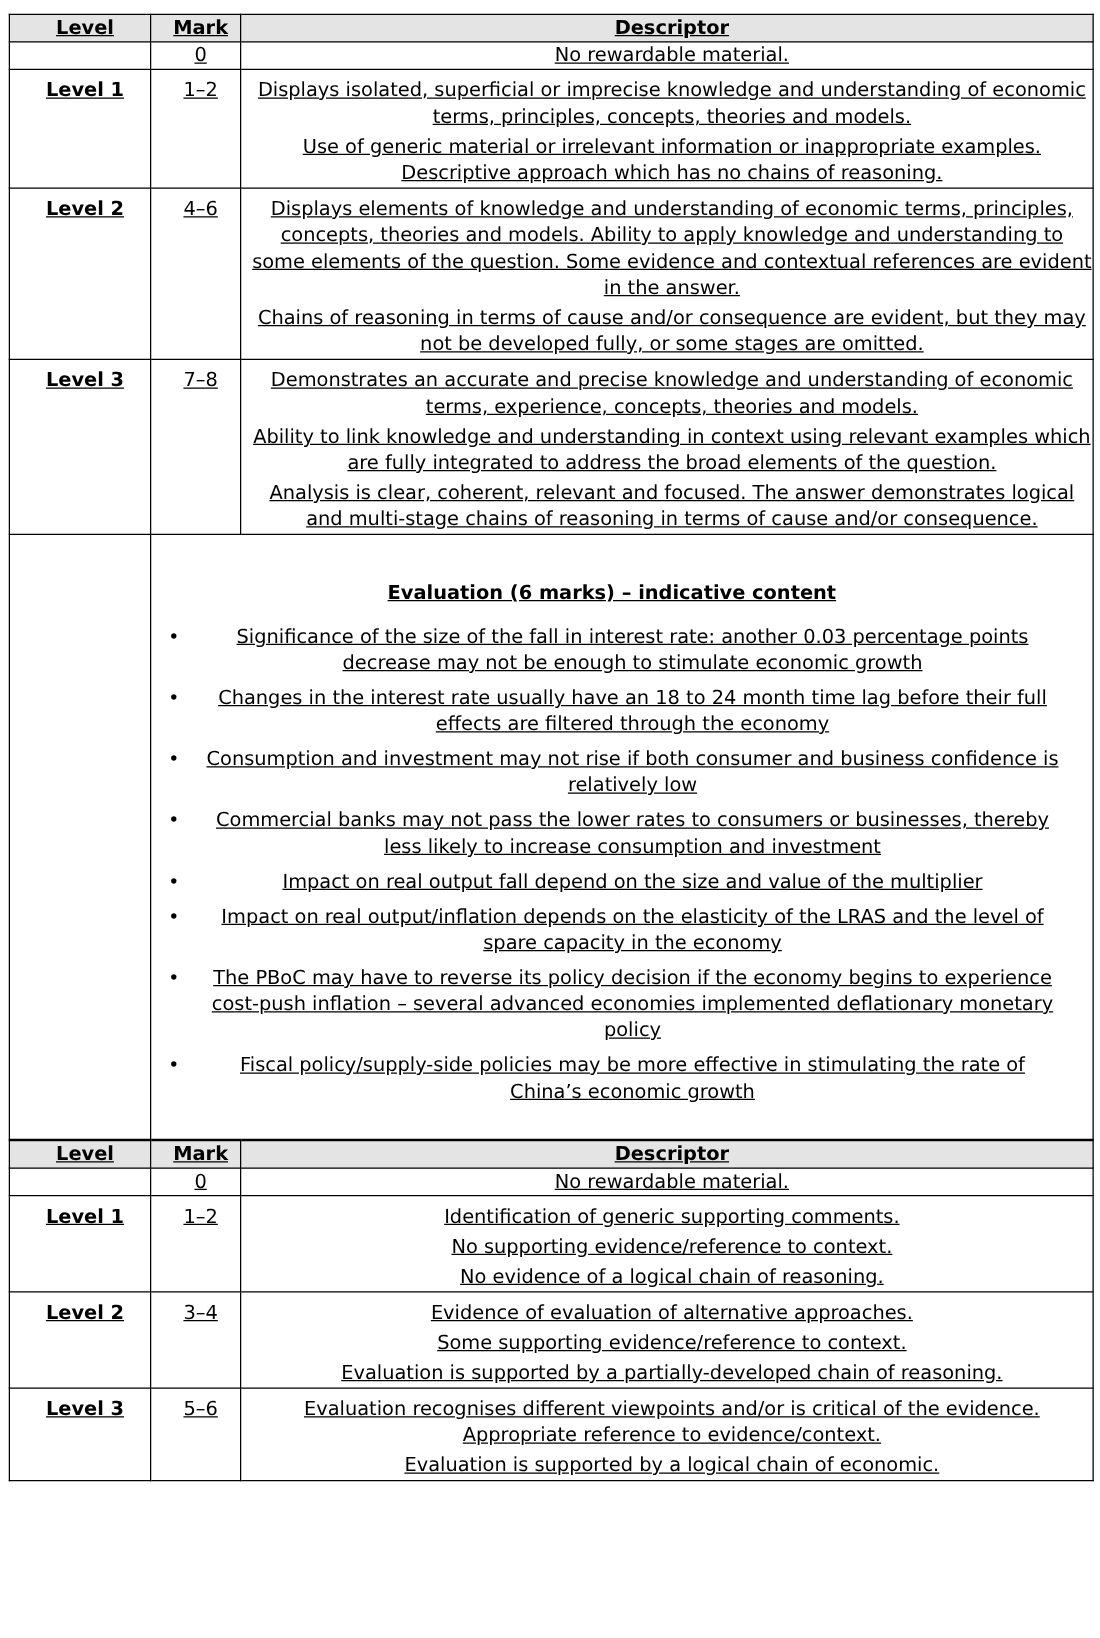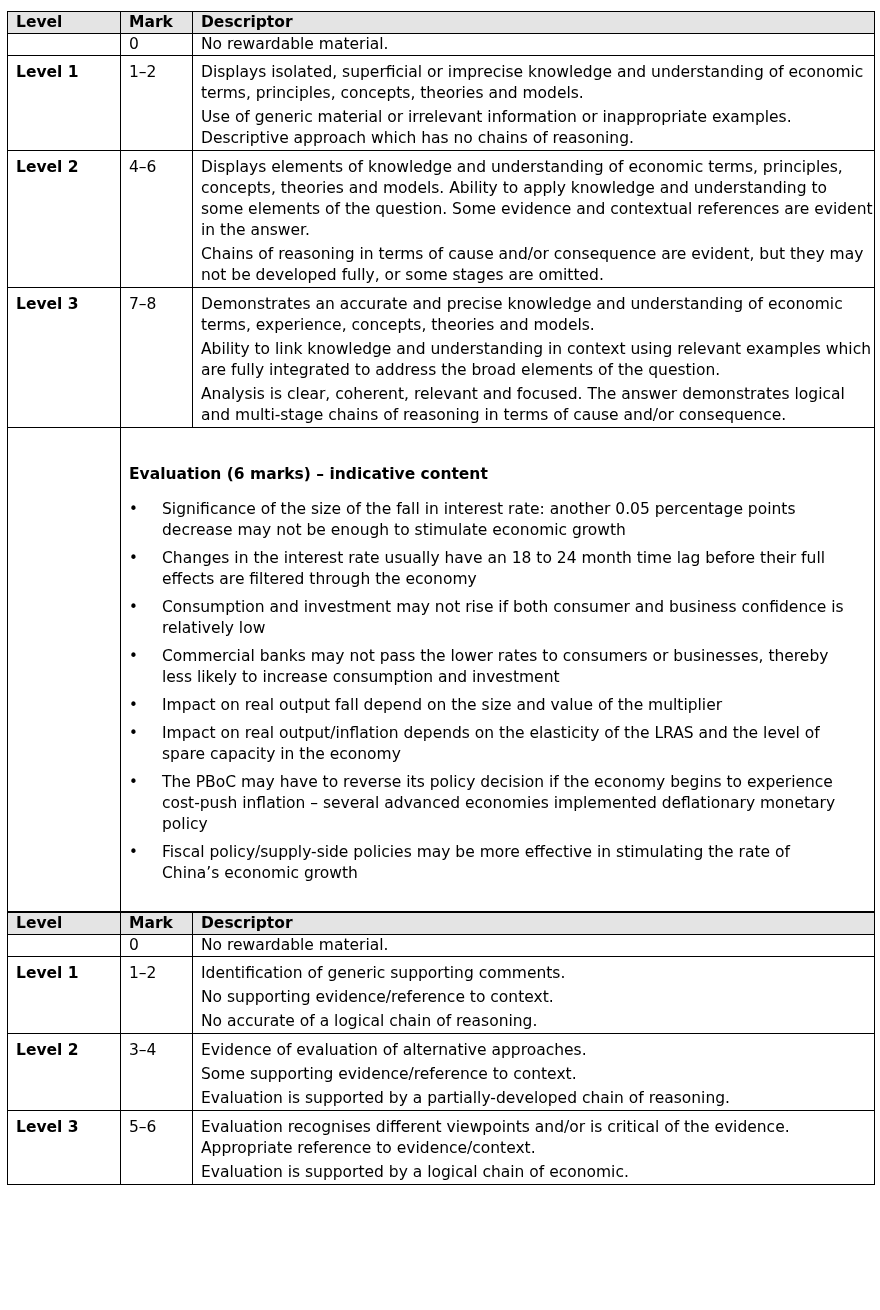--- a/index.html
+++ b/index.html
@@ -10,21 +10,22 @@
   .doc { position: absolute; left: 7px; top: 11px; width: 867px; }
   table.grid {
     width: 867px; border-collapse: collapse; table-layout: fixed;
     font-size: 15.5px; line-height: 21px;
   }
   table.grid col.c1 { width: 113px; }
   table.grid col.c2 { width: 72px; }
   table.grid col.c3 { width: 682px; }
   table.grid td, table.grid th {
     border: 1px solid #000; vertical-align: top; padding: 0 0 0 8px;
-    text-align: left;
+    text-align: center;
+    text-decoration: underline;
   }
   table.grid tr.head th {
     background: #e4e4e4; font-weight: bold; height: 21px; padding-top: 0;
   }
   table.grid tr.zero td { height: 21px; }
   td.lvl { font-weight: bold; padding-top: 6px !important; }
   td.mark { padding-top: 6px !important; }
   td.desc { padding-top: 6px !important; padding-bottom: 1px !important; }
   td.desc p { margin: 0 0 3px 0; }
   td.desc p:last-child { margin-bottom: 0; }
@@ -84,21 +85,21 @@
         <p>Demonstrates an accurate and precise knowledge and understanding of economic terms, experience, concepts, theories and models.</p>
         <p>Ability to link knowledge and understanding in context using relevant examples which are fully integrated to address the broad elements of the question.</p>
         <p>Analysis is clear, coherent, relevant and focused. The answer demonstrates logical and multi-stage chains of reasoning in terms of cause and/or consequence.</p>
       </td>
     </tr>
     <tr>
       <td class="eval-blank"></td>
       <td class="eval" colspan="2">
         <div class="eval-title">Evaluation (6 marks) – indicative content</div>
         <ul class="bullets">
-          <li><span class="bullet">•</span><span>Significance of the size of the fall in interest rate: another 0.05 percentage points decrease may not be enough to stimulate economic growth</span></li>
+          <li><span class="bullet">•</span><span>Significance of the size of the fall in interest rate: another 0.03 percentage points decrease may not be enough to stimulate economic growth</span></li>
           <li><span class="bullet">•</span><span>Changes in the interest rate usually have an 18 to 24 month time lag before their full effects are filtered through the economy</span></li>
           <li><span class="bullet">•</span><span>Consumption and investment may not rise if both consumer and business confidence is relatively low</span></li>
           <li><span class="bullet">•</span><span>Commercial banks may not pass the lower rates to consumers or businesses, thereby less likely to increase consumption and investment</span></li>
           <li><span class="bullet">•</span><span>Impact on real output fall depend on the size and value of the multiplier</span></li>
           <li><span class="bullet">•</span><span>Impact on real output/inflation depends on the elasticity of the LRAS and the level of spare capacity in the economy</span></li>
           <li><span class="bullet">•</span><span>The PBoC may have to reverse its policy decision if the economy begins to experience cost-push inflation – several advanced economies implemented deflationary monetary policy</span></li>
           <li><span class="bullet">•</span><span>Fiscal policy/supply-side policies may be more effective in stimulating the rate of China’s economic growth</span></li>
         </ul>
       </td>
     </tr>
@@ -121,21 +122,21 @@
       <td></td>
       <td>0</td>
       <td>No rewardable material.</td>
     </tr>
     <tr>
       <td class="lvl">Level 1</td>
       <td class="mark">1–2</td>
       <td class="desc">
         <p>Identification of generic supporting comments.</p>
         <p>No supporting evidence/reference to context.</p>
-        <p>No accurate of a logical chain of reasoning.</p>
+        <p>No evidence of a logical chain of reasoning.</p>
       </td>
     </tr>
     <tr>
       <td class="lvl">Level 2</td>
       <td class="mark">3–4</td>
       <td class="desc">
         <p>Evidence of evaluation of alternative approaches.</p>
         <p>Some supporting evidence/reference to context.</p>
         <p>Evaluation is supported by a partially-developed chain of reasoning.</p>
       </td>

